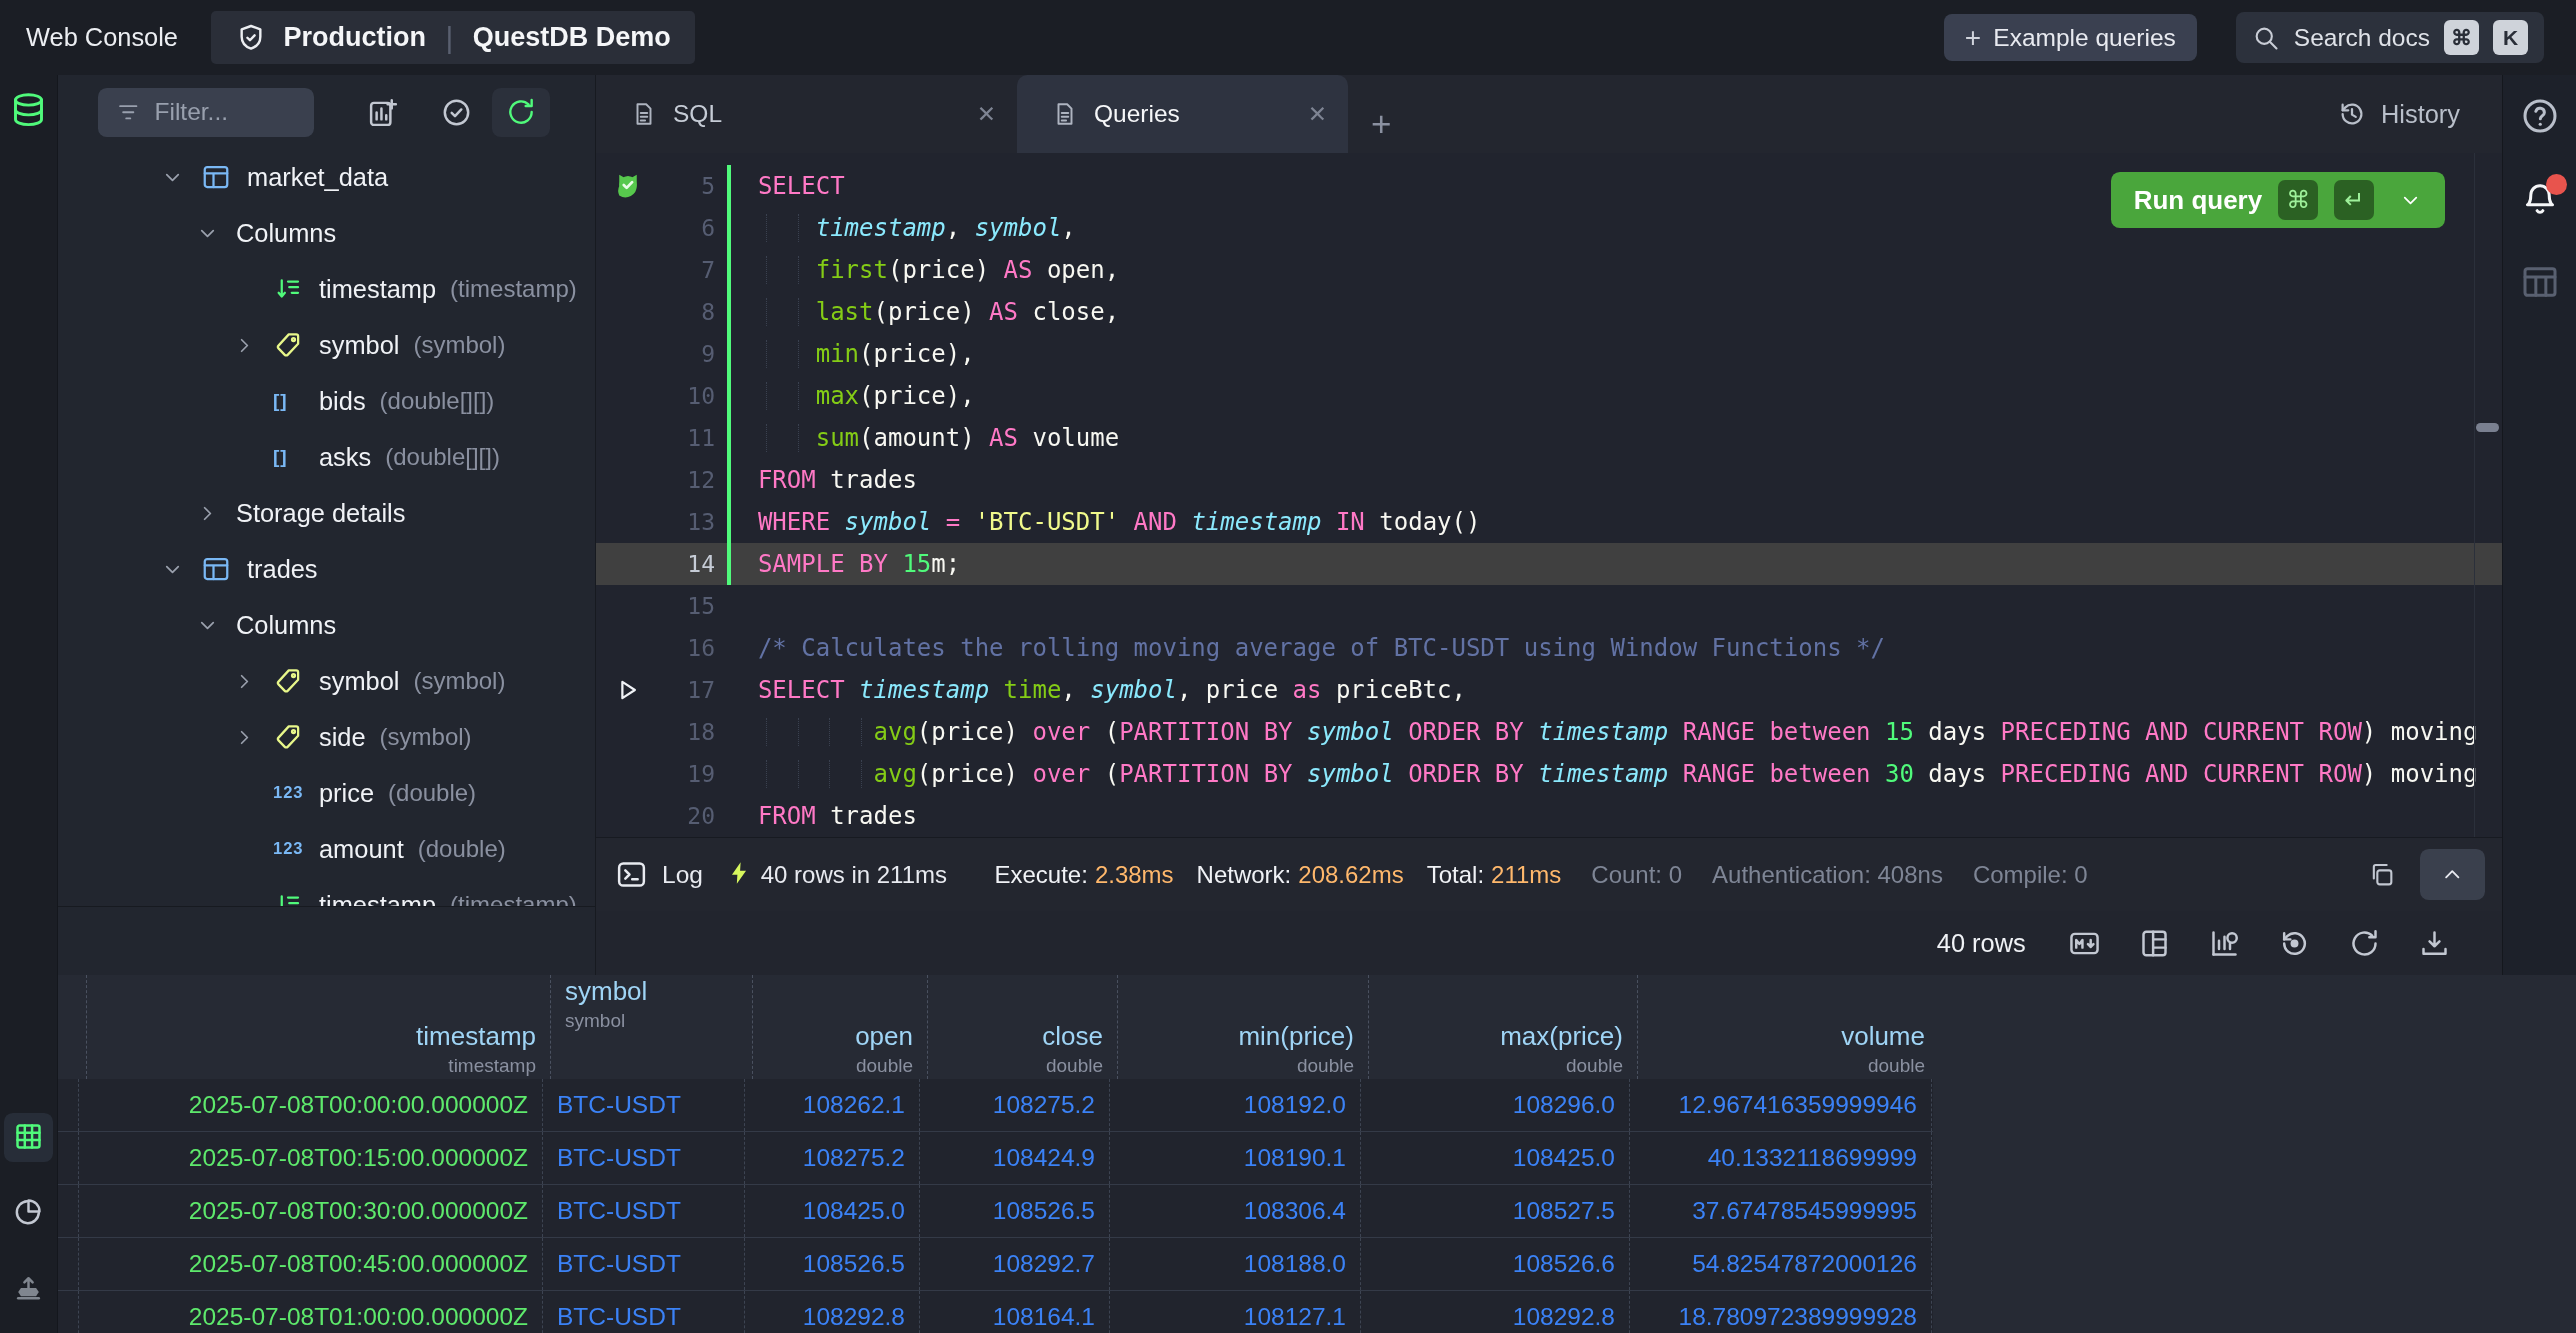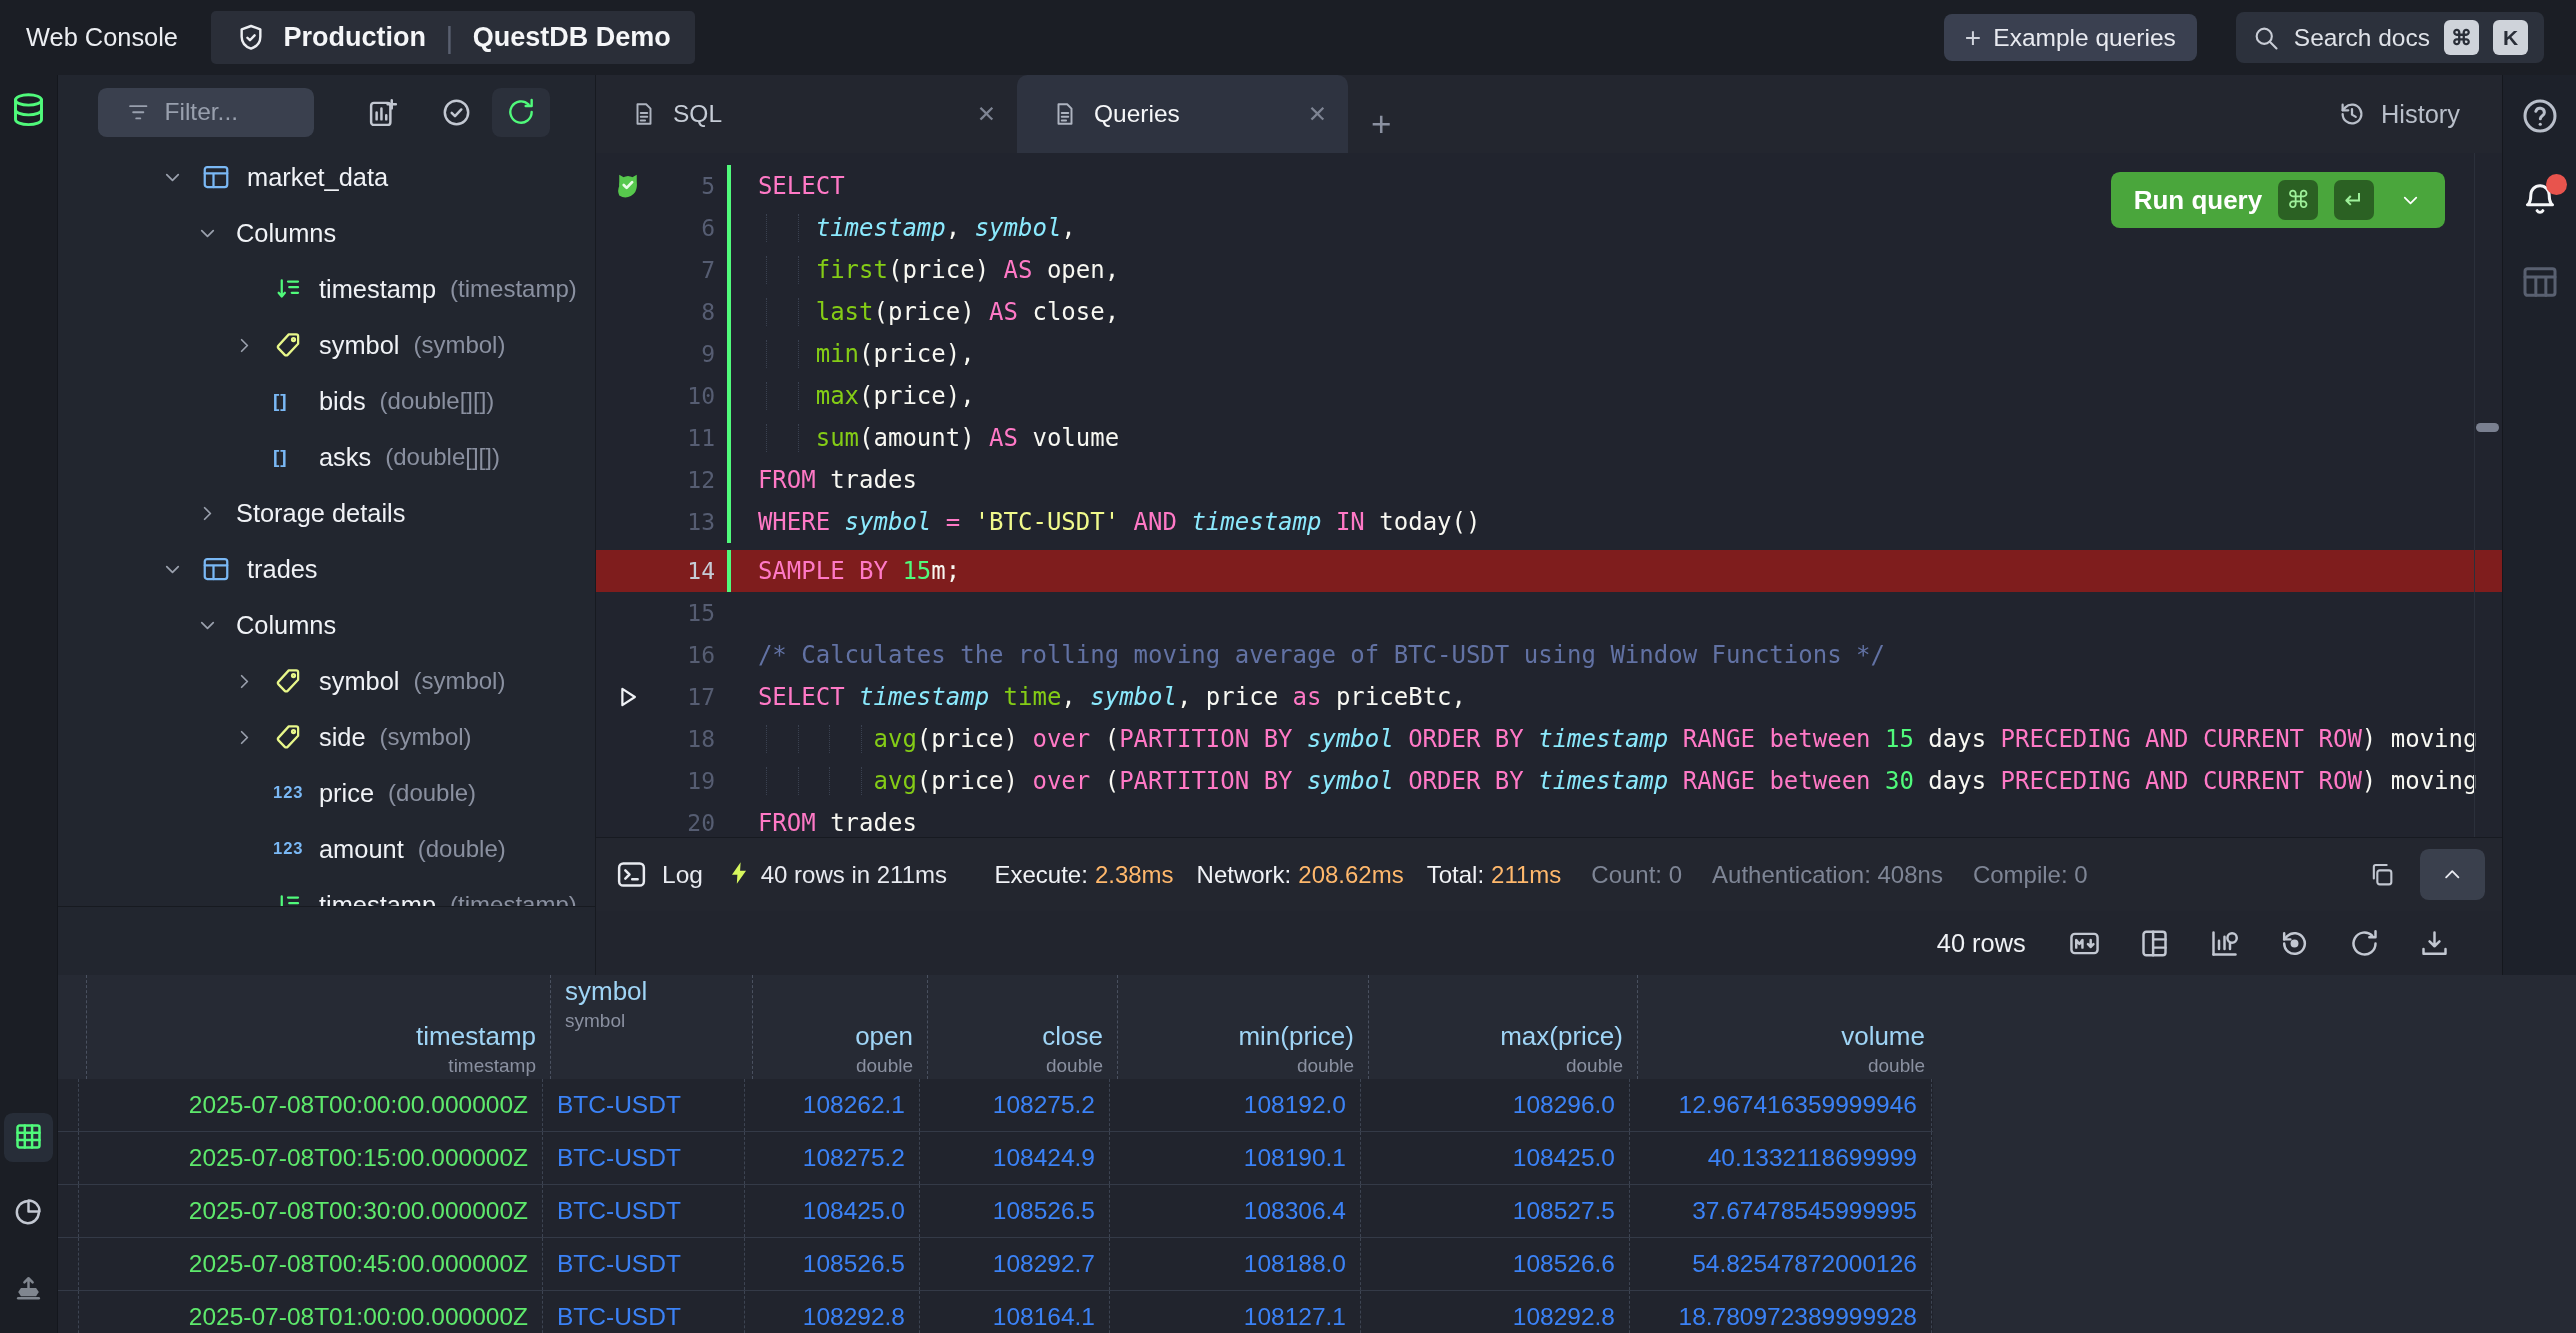--- a/index.html
+++ b/index.html
@@ -31,21 +31,21 @@
   .rail-btn.active { background:#272d38; }
   .rail-btn svg { width:33px; height:33px; }
   .grid-ic { color:#50fa7b; } .pie-ic { color:#c3c8d2; } .upload-ic { color:#80868f; }
 
   .right-of-rail { flex:1; display:flex; flex-direction:column; }
   .top-section { height:900px; display:flex; }
 
   
   .sidebar { width:538px; background:#22262f; border-right:0.9px solid #171a20; display:flex; flex-direction:column; }
   .filter-row { height:74px; display:flex; align-items:center; padding:0 21px 0 40px; gap:0; }
-  .filter-box { width:216px; height:49px; background:#3a404e; border-radius:8.8px; display:flex; align-items:center; gap:14px; padding:0 28px; color:#99a0ae; font-size:24.5px; }
+  .filter-box { width:216px; height:49px; background:#3a404e; border-radius:8.8px; display:flex; align-items:center; gap:14px; padding:0 18px; color:#99a0ae; font-size:24.5px; }
   .filter-box svg { width:24.5px; height:24.5px; }
   .side-icons { display:flex; align-items:center; margin-left:53px; gap:40px; }
   .side-icons .ico { width:33px; height:33px; color:#c3c8d2; }
   .refresh-box { width:58px; height:49px; background:#2b303b; border-radius:8.8px; display:flex; align-items:center; justify-content:center; margin-left:19px; }
   .refresh-box svg { width:32px; height:32px; color:#50fa7b; }
   .tree { flex:1; overflow:hidden; border-bottom:0.9px solid #171a20; }
   .tree-item { height:56px; display:flex; align-items:center; font-size:25.4px; color:#f0f2f6; cursor:pointer; }
   .tree-item .chev { width:40px; display:flex; align-items:center; color:#9aa0ad; }
   .tree-item .chev svg { width:23px; height:23px; }
   .tree-item .ticon { width:46px; display:flex; align-items:center; }
@@ -65,21 +65,21 @@
   .tab .close { color:#7e8493; font-size:23px; margin-left:35px; }
   .tab.sql { width:421px; }
   .tab.queries { width:331px; background:#2e3340; border-radius:10.5px 10.5px 0 0; color:#f5f6f8; }
   .tab-add { font-size:35px; color:#8a90a0; margin-left:23px; padding-bottom:8.8px; cursor:pointer; }
   .history-btn { position:absolute; right:42px; top:0; height:78px; display:flex; align-items:center; gap:14px; color:#b9bfca; font-size:25.4px; cursor:pointer; }
   .history-btn svg { width:30px; height:30px; }
 
   
   .editor { position:relative; flex:1; background:#21242e; overflow:hidden; padding-top:12.3px; font-family:"DejaVu Sans Mono","Liberation Mono",monospace; }
   .ed-line { position:relative; height:42px; display:flex; align-items:center; white-space:pre; font-size:24px; }
-  .ed-line.current { background:#7f1d1d;margin-top:7px; }
+  .ed-line.current { background:#404040; }
   .ed-line .mark { width:63px; display:flex; align-items:center; justify-content:center; flex:none; }
   .ed-line .mark svg { width:30px; height:30px; }
   .ed-line .lnum { width:56px; text-align:right; color:#565d72; font-size:23px; flex:none; }
   .ed-line.current .lnum { color:#c6ccd6; }
   .ed-line .barzone { width:24.5px; position:relative; align-self:stretch; flex:none; }
   .ed-line.barred .barzone::before { content:""; position:absolute; left:12.3px; top:0; bottom:0; width:3.5px; background:#50fa7b; }
   .ed-line .code { position:relative; padding-left:18.4px; overflow:hidden; }
   .tok-k { color:#ff79c6; } .tok-f { color:#84cc16; } .tok-i { color:#8be9fd; font-style:italic; }
   .tok-s { color:#f1fa8c; } .tok-n { color:#50fa7b; } .tok-c { color:#6272a4; } .tok-d { color:#f8f8f2; }
   .gl { position:absolute; top:0; bottom:0; width:0; border-left:0.9px dotted #3a4150; }

